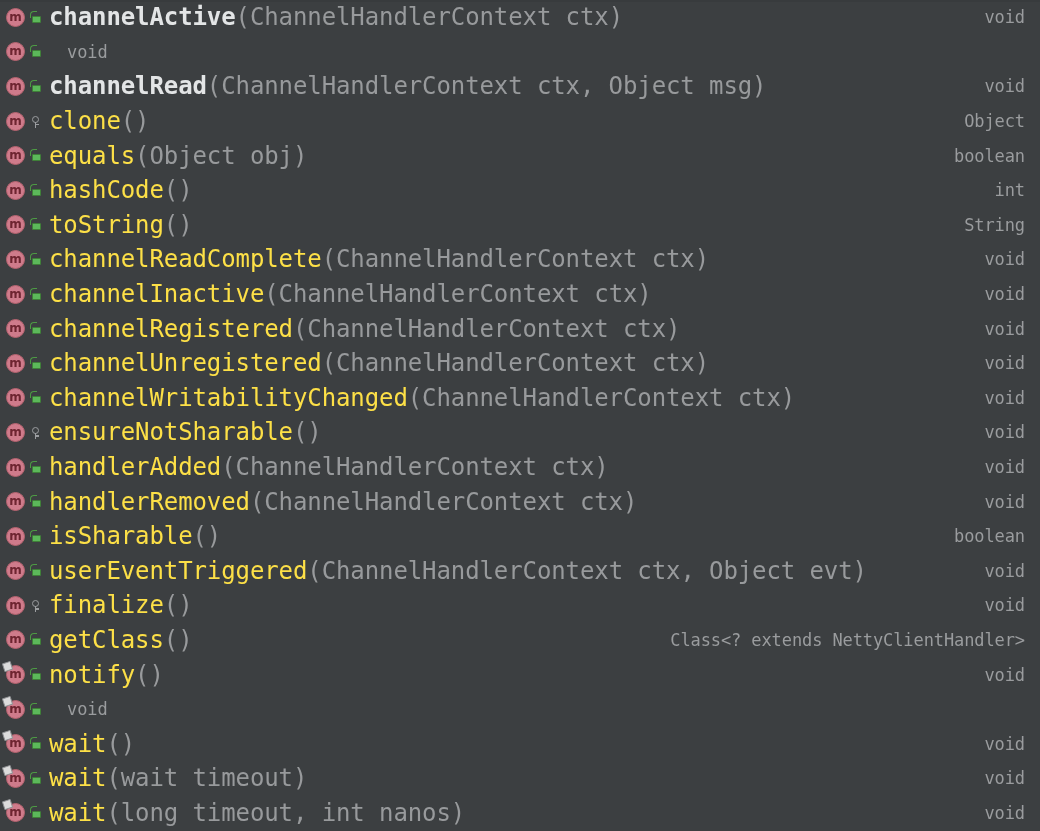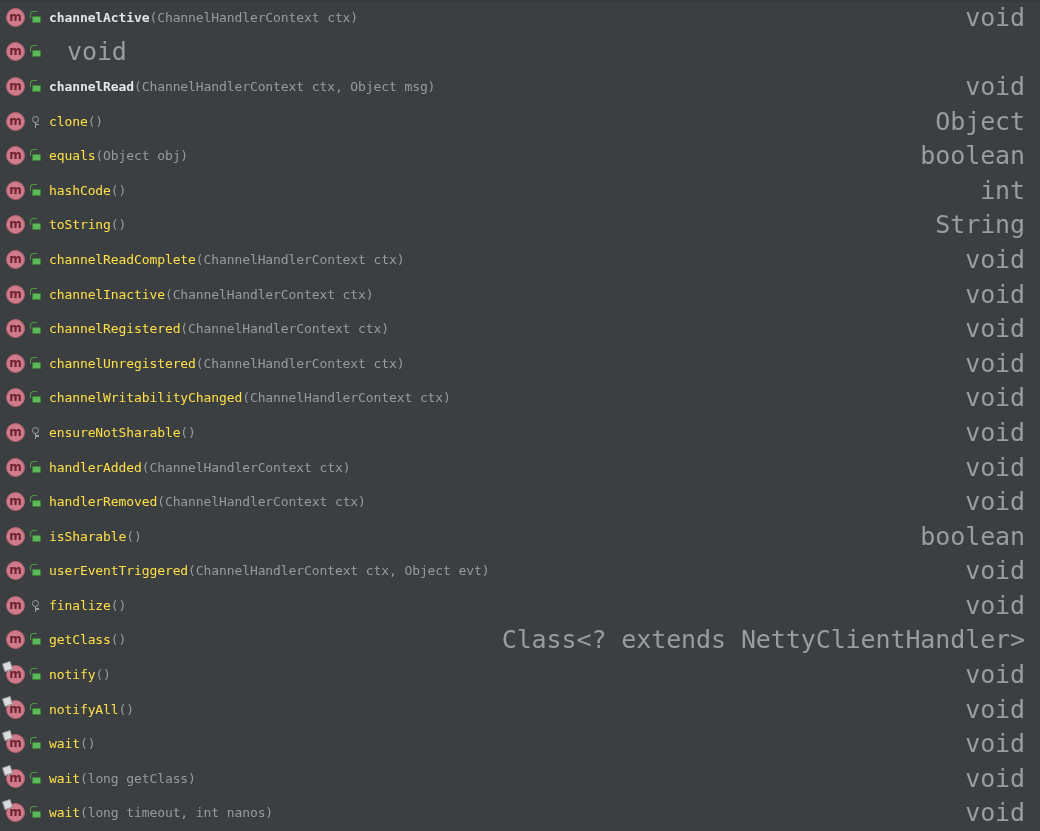--- a/index.html
+++ b/index.html
@@ -144,39 +144,39 @@
     top: 12px;
     width: 4px;
     height: 1.8px;
     background: #9b9da0;
   }
 
   
   .signature {
     flex: 1 1 auto;
     min-width: 0;
-    font-size: 13px;
+    font-size: 24px;
     letter-spacing: -0.1px;
     overflow: hidden;
   }
   .sig-name {
     color: #fde047;
   }
   .member-row.declared .sig-name {
     font-weight: bold;
     color: #e3e5e6;
   }
   .sig-params {
     color: #989a9c;
   }
 
   
   .return-type {
     flex: 0 0 auto;
-    font-size: 25px;
+    font-size: 17px;
     letter-spacing: -0.1px;
     color: #9a9c9e;
     text-align: center;
     padding-left: 18px;
   }
 </style>
 </head>
 <body>
 
 <div id="member-list">
@@ -426,21 +426,20 @@
     <div class="member-row">
       <span class="icon-method is-final">
         <span class="circle"></span>
         <span class="glyph">m</span>
         <span class="badge"></span>
       </span>
       <span class="icon-vis public">
         <span class="shackle"></span>
         <span class="body"></span>
       </span>
-      <span class="signature"><span class="sig-name">notifyAll</span><span class="sig-params">()</span></span>
       <span class="return-type">void</span>
     </div>
     <div class="member-row">
       <span class="icon-method is-final">
         <span class="circle"></span>
         <span class="glyph">m</span>
         <span class="badge"></span>
       </span>
       <span class="icon-vis public">
         <span class="shackle"></span>
@@ -452,21 +451,21 @@
     <div class="member-row">
       <span class="icon-method is-final">
         <span class="circle"></span>
         <span class="glyph">m</span>
         <span class="badge"></span>
       </span>
       <span class="icon-vis public">
         <span class="shackle"></span>
         <span class="body"></span>
       </span>
-      <span class="signature"><span class="sig-name">wait</span><span class="sig-params">(long getClass)</span></span>
+      <span class="signature"><span class="sig-name">wait</span><span class="sig-params">(wait timeout)</span></span>
       <span class="return-type">void</span>
     </div>
     <div class="member-row">
       <span class="icon-method is-final">
         <span class="circle"></span>
         <span class="glyph">m</span>
         <span class="badge"></span>
       </span>
       <span class="icon-vis public">
         <span class="shackle"></span>

